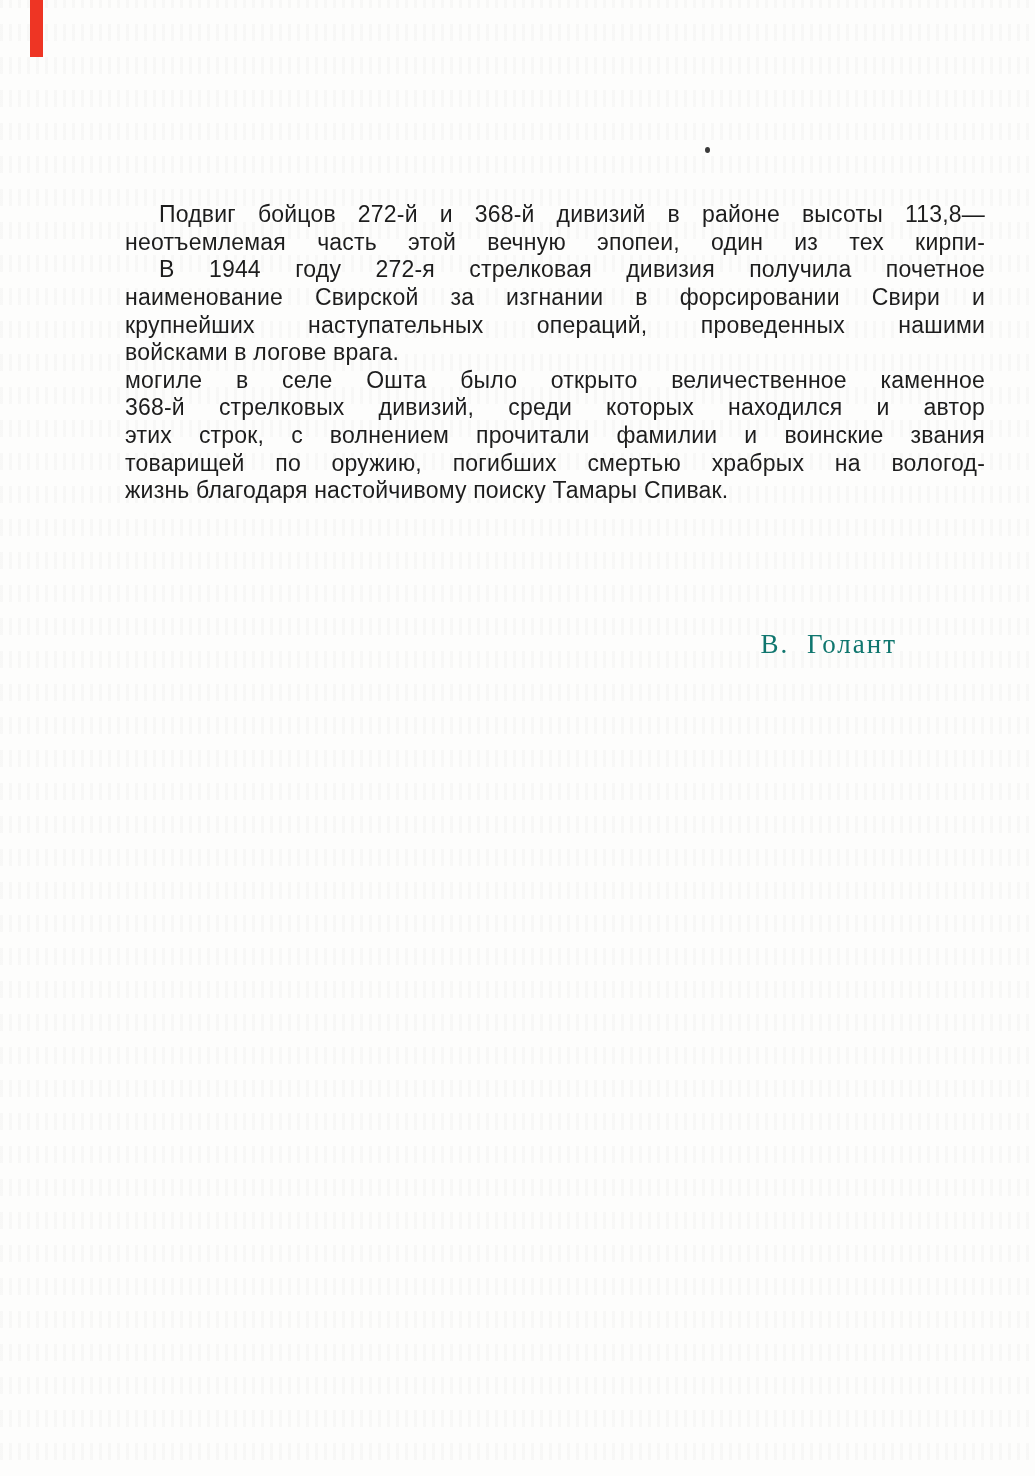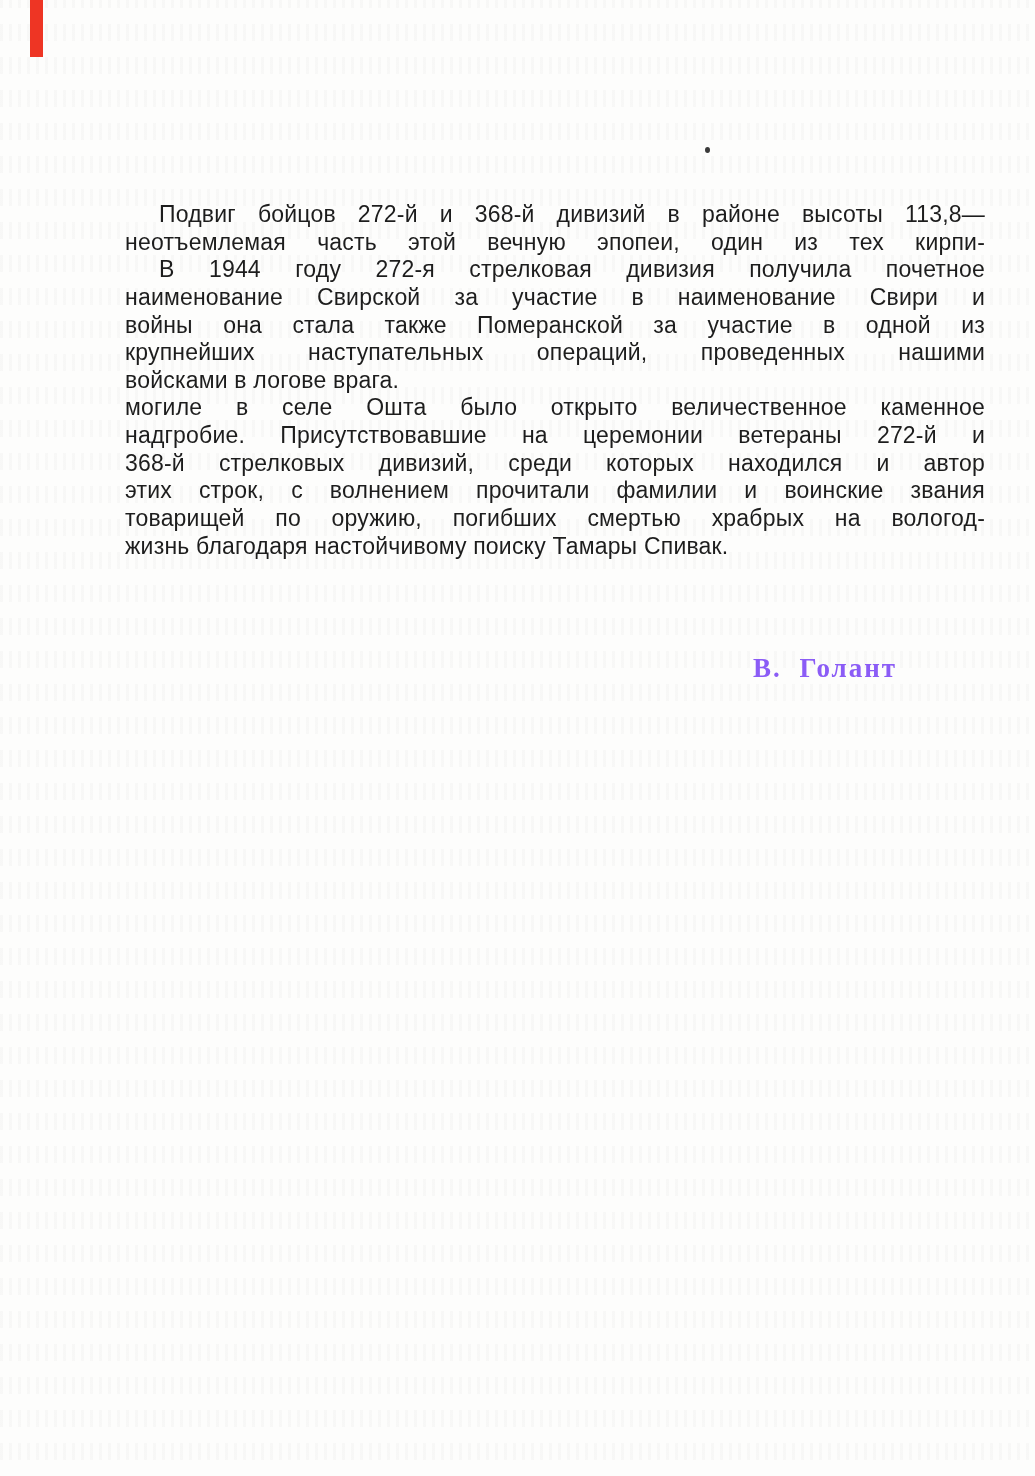--- a/index.html
+++ b/index.html
@@ -66,46 +66,44 @@
     text-align: justify;
     text-align-last: justify;
     letter-spacing: 0.2px;
     white-space: normal;
     overflow: visible;
   }
   .line.indent { padding-left: 34px; }
   .line.no-just { text-align: center; text-align-last: left; }
   .signature {
     position: absolute;
-    top: 653px;
+    top: 629px;
     right: 138px;
     font-family: "Liberation Serif", serif;
-    font-weight: bold;
+    font-weight: normal;
     font-size: 27px;
     letter-spacing: 2px;
     word-spacing: 9px;
-    color: #8b5cf6;
+    color: #0f766e;
   }
 </style>
 </head>
 <body>
 
 <div class="page">
   <div class="bleed"></div>
   <div class="red-mark"></div>
   <div class="ink-speck"></div>
   <div class="text-block">
       <div class="line indent">Подвиг бойцов 272-й и 368-й дивизий в районе высоты 113,8—</div>
       <div class="line">неотъемлемая часть этой вечную эпопеи, один из тех кирпи-</div>
       <div class="line indent">В 1944 году 272-я стрелковая дивизия получила почетное</div>
-      <div class="line">наименование Свирской за участие в наименование Свири и</div>
-      <div class="line">войны она стала также Померанской за участие в одной из</div>
+      <div class="line">наименование Свирской за изгнании в форсировании Свири и</div>
       <div class="line">крупнейших наступательных операций, проведенных нашими</div>
       <div class="line no-just">войсками в логове врага.</div>
       <div class="line">могиле в селе Ошта было открыто величественное каменное</div>
-      <div class="line">надгробие. Присутствовавшие на церемонии ветераны 272-й и</div>
       <div class="line">368-й стрелковых дивизий, среди которых находился и автор</div>
       <div class="line">этих строк, с волнением прочитали фамилии и воинские звания</div>
       <div class="line">товарищей по оружию, погибших смертью храбрых на вологод-</div>
       <div class="line no-just">жизнь благодаря настойчивому поиску Тамары Спивак.</div>
     </div>
   <div class="signature">В. Голант</div>
 </div>
 
 </body></html>

